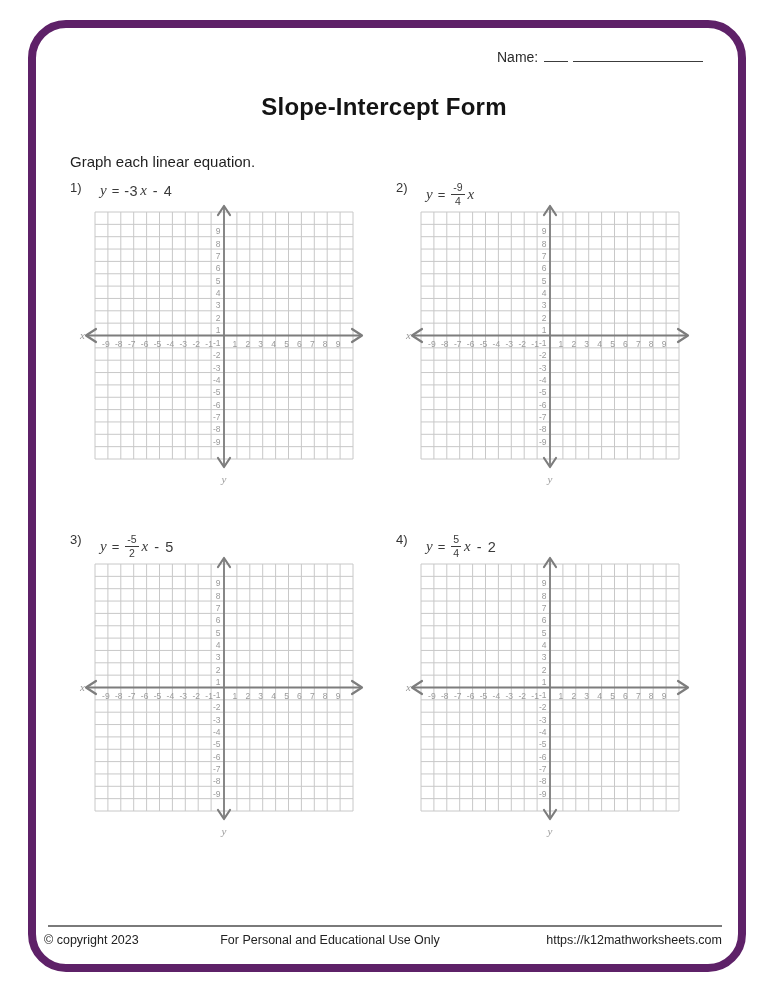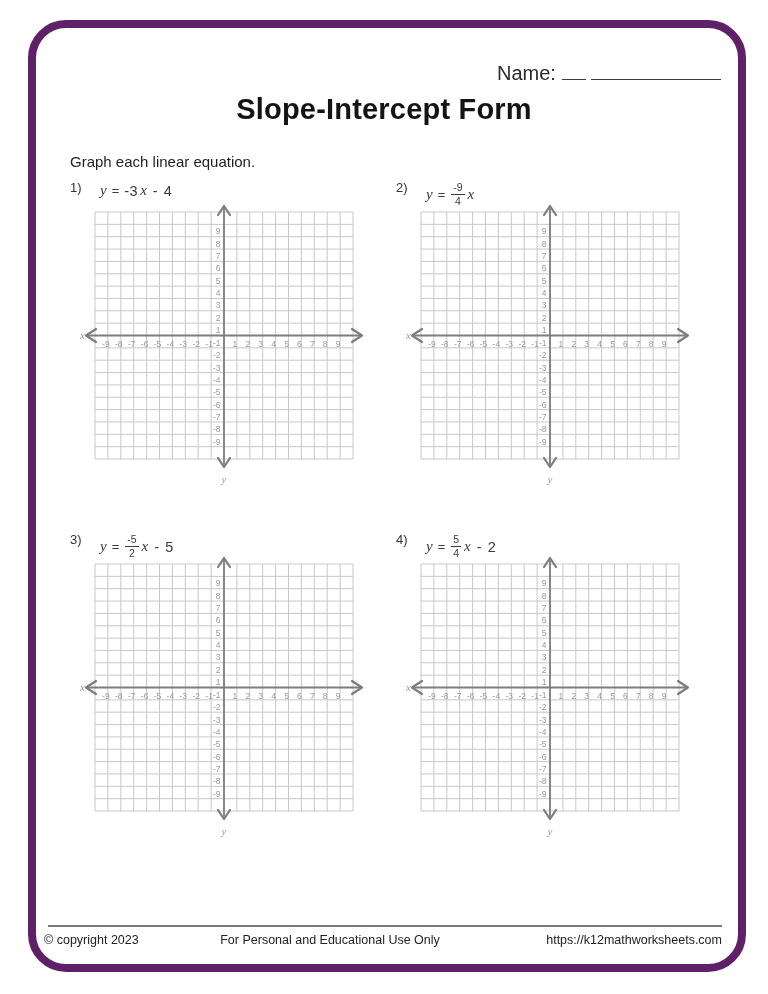--- a/index.html
+++ b/index.html
@@ -14,37 +14,37 @@
   .sheet-frame {
     position: absolute;
     left: 28px; top: 20px;
     width: 718px; height: 952px;
     border: 8px solid #5e2168;
     border-radius: 38px;
     background: #ffffff;
   }
   .name-row {
     position: absolute;
-    left: 497px; top: 62px;
-    font-size: 20px; color: #2b2b2b;
+    left: 497px; top: 46px;
+    font-size: 14px; color: #2b2b2b;
     white-space: nowrap;
   }
   .name-blank {
     display: inline-block;
     border-bottom: 1.6px solid #3c3c3c;
     height: 16px;
     vertical-align: baseline;
   }
   .name-blank.short { width: 24px; margin-left: 6px; }
   .name-blank.long  { width: 130px; margin-left: 5px; }
   .page-title {
     position: absolute;
     left: 0; top: 93px; width: 768px;
     text-align: center;
-    font-size: 29px; font-weight: 700;
+    font-size: 24px; font-weight: 700;
     color: #141414;
     letter-spacing: 0.2px;
   }
   .instruction {
     position: absolute;
     left: 70px; top: 153px;
     font-size: 15px; color: #1f1f1f; text-align: center;
   }
   .panel {
     position: absolute;

